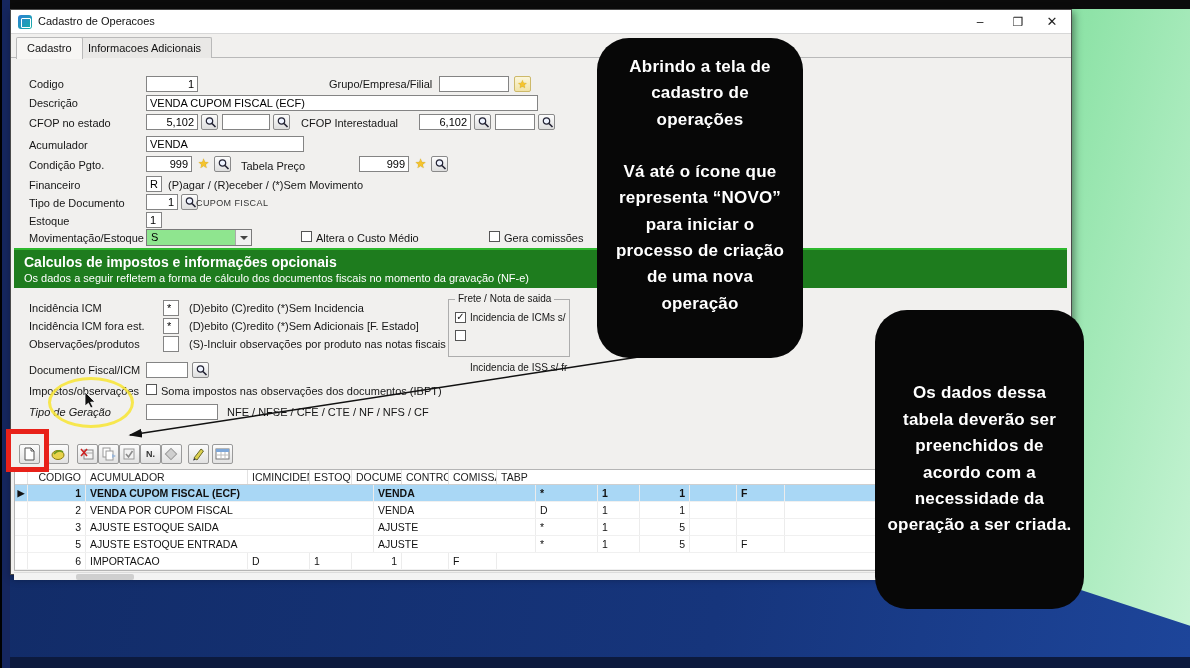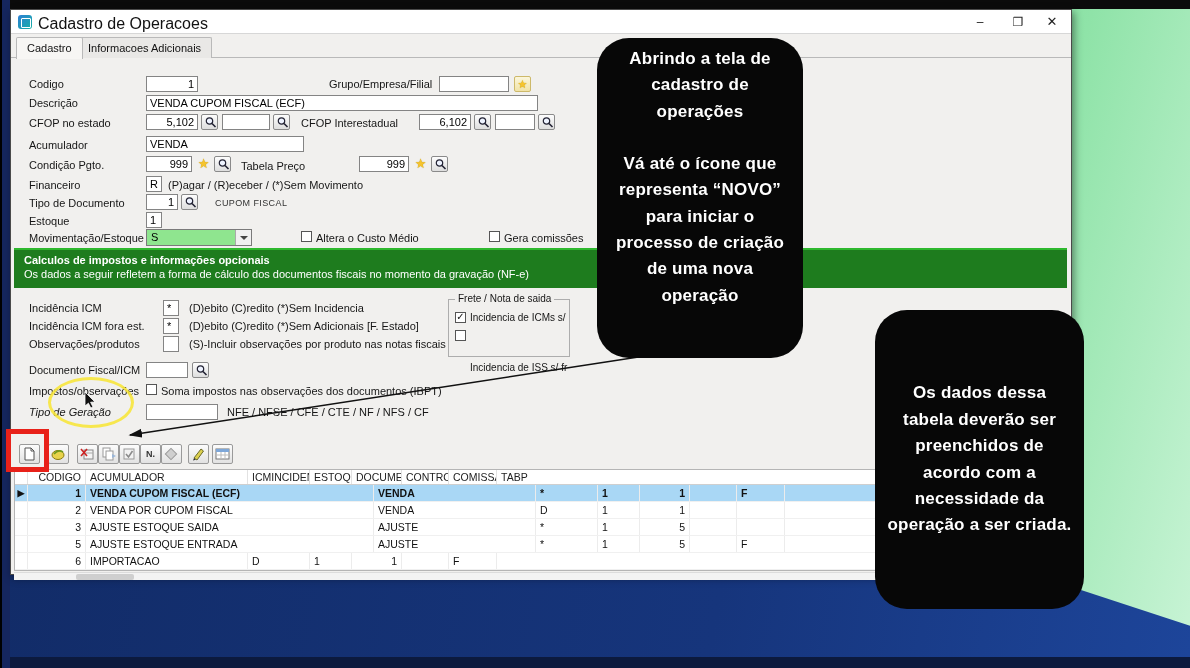--- a/index.html
+++ b/index.html
@@ -19,21 +19,21 @@
 
   
   #window { position:absolute; left:10px; top:9px; width:1062px; height:566px;
     background:#f1f0ee; border:1px solid #4a4a4a; box-shadow:2px 3px 8px rgba(0,0,0,.45); }
   .titlebar { position:absolute; left:0; top:0; width:100%; height:24px; background:#fff;
     border-bottom:1px solid #d7d7d7; }
   .app-ico { position:absolute; left:7px; top:5px; width:14px; height:14px; border-radius:3px;
     background:linear-gradient(135deg,#2e7fd4,#15b0a5); }
   .app-ico::after{content:""; position:absolute; left:3px; top:3px; width:8px; height:8px;
     border:1.5px solid #fff; border-radius:1px;}
-  .title-text { position:absolute; left:27px; top:5px; font-size:16px; color:#111; }
+  .title-text { position:absolute; left:27px; top:5px; font-size:11px; color:#111; }
   .winbtn { position:absolute; top:2px; width:26px; height:20px; text-align:center;
     font-size:12px; color:#222; line-height:20px; cursor:default; }
   .winbtn.min{right:78px;} .winbtn.rest{right:40px;} .winbtn.close{right:6px; font-size:13px;}
 
   .tabbar { position:absolute; left:0; top:25px; width:100%; height:23px; background:#f1f0ee;
     border-bottom:1px solid #b9b9b9; }
   .tab { position:absolute; top:2px; height:21px; padding:0 10px; font-size:11px; line-height:20px;
     color:#111; border:1px solid #b9b9b9; border-bottom:none; background:#e9e8e6;
     border-radius:2px 2px 0 0; }
   .tab.active { left:5px; background:#f7f6f4; height:22px; z-index:2; }
@@ -60,21 +60,21 @@
 
   .dropdown { position:absolute; left:135px; top:219px; width:106px; height:17px; background:#8fe58f;
     border:1px solid #7a7a7a; font-size:11px; line-height:15px; padding-left:4px; color:#000; }
   .dropdown .arrowbox { position:absolute; right:0; top:0; width:16px; height:15px; background:#f0f0f0;
     border-left:1px solid #aaa; }
   .dropdown .arrowbox::after { content:""; position:absolute; left:4px; top:6px; border:4px solid transparent;
     border-top-color:#444; }
 
   .banner { position:absolute; left:3px; top:238px; width:1053px; height:40px; background:#1e7c1e;
     border-top:2px solid #2eb82e; color:#fff; padding:4px 10px; }
-  .banner .b1 { font-size:11px; font-weight:bold; }
+  .banner .b1 { font-size:14px; font-weight:bold; }
   .banner .b2 { font-size:11px; margin-top:2px; }
 
   .fretebox { position:absolute; left:437px; top:289px; width:122px; height:58px;
     border:1px solid #adadad; }
   .fretebox .legend { position:absolute; left:6px; top:-7px; background:#f1f0ee; padding:0 3px;
     font-size:10px; color:#161616; white-space:nowrap;}
   .fretebox .cb { left:6px; }
   .fretebox .cblbl { left:21px; font-size:10px; }
 
   
@@ -97,21 +97,21 @@
   .marker { font-size:9px; line-height:17px; }
 
   .hscroll { position:absolute; left:3px; top:562px; width:1053px; height:8px; background:#f3f3f3;
     border-top:1px solid #dcdcdc;}
   .hthumb { position:absolute; left:62px; top:1px; width:58px; height:6px; background:#cfcfcf; border-radius:2px;}
 
   
   .callout { position:absolute; background:#070707; border-radius:32px; color:#fff;
     text-align:center; z-index:9; }
   .callout p { font-size:17px; line-height:1.55; font-weight:bold; letter-spacing:.2px; }
-  #callout1 { left:597px; top:38px; width:206px; height:320px; padding:8px 12px; }
+  #callout1 { left:597px; top:38px; width:206px; height:320px; padding:16px 12px; }
   #callout1 p + p { margin-top:26px; }
   #callout2 { left:875px; top:310px; width:209px; height:299px; padding:10px 12px;
     display:flex; align-items:center; justify-content:center; }
   .red-box { position:absolute; left:6px; top:429px; width:43px; height:43px;
     border:5px solid #e82119; z-index:8; }
   .yellow-ellipse { position:absolute; left:48px; top:377px; width:86px; height:51px;
     border:3px solid rgba(247,230,60,.9); border-radius:50%; z-index:7; }
   #overlay { position:absolute; left:0; top:0; z-index:8; pointer-events:none; }
 </style>
 </head>
@@ -205,21 +205,21 @@
     <span class="hint" style="left:157px; top:169px;">(P)agar / (R)eceber /  (*)Sem Movimento</span>
 
     <span class="lbl" style="left:18px; top:187px;">Tipo de Documento</span>
     <span class="fld num" style="left:135px; top:184px; width:32px;">1</span>
     <span class="magbtn" style="left:170px; top:184px;">
         <svg width="13" height="13">
           <circle cx="5.5" cy="5" r="3.2" fill="#eef3ff" stroke="#223" stroke-width="1.2"></circle>
           <line x1="8" y1="7.5" x2="11.5" y2="11" stroke="#223" stroke-width="1.6"></line>
         </svg>
       </span>
-    <span class="hint mini" style="left:204px; top:188px;">CUPOM FISCAL</span>
+    <span class="hint mini" style="left:185px; top:188px;">CUPOM FISCAL</span>
 
     <span class="lbl" style="left:18px; top:205px;">Estoque</span>
     <span class="fld" style="left:135px; top:202px; width:16px;">1</span>
 
     <span class="lbl" style="left:18px; top:222px;">Movimentação/Estoque</span>
     <div class="dropdown">
       <span>S</span>
       <span class="arrowbox"></span>
     </div>
     <span class="cb" style="left:290px; top:221px;"></span>

